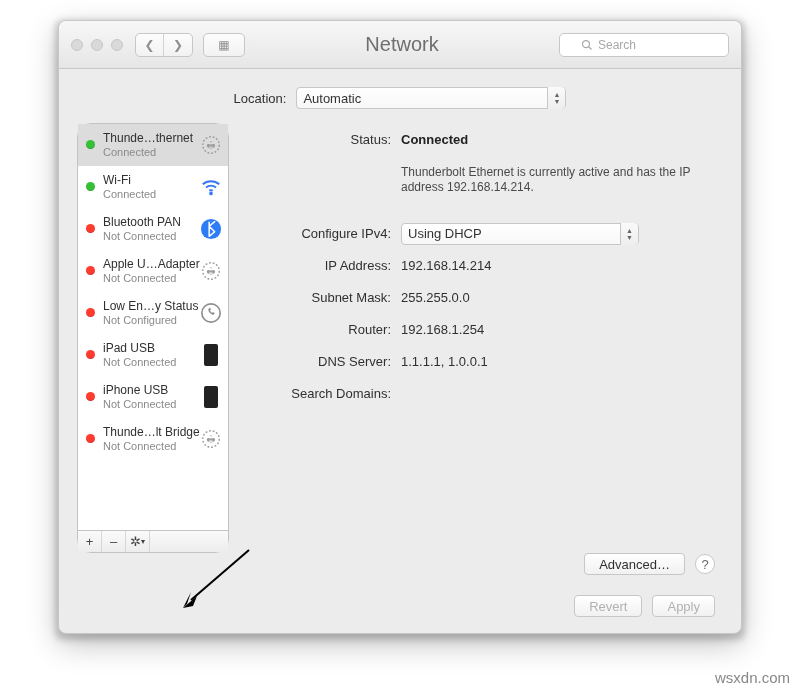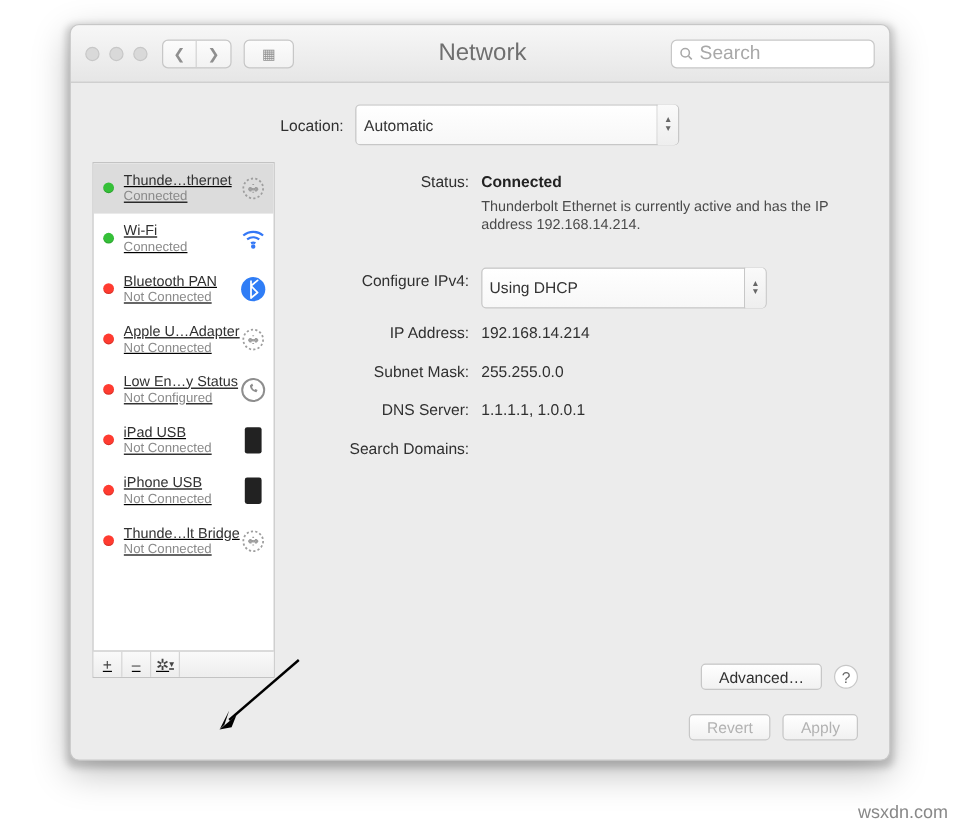--- a/index.html
+++ b/index.html
@@ -9,50 +9,50 @@
     .panel { position: absolute; left: 58px; top: 20px; width: 684px; height: 614px; border-radius: 8px; overflow: hidden; background: #ececec; border: 1px solid #c7c7c7; box-shadow: 0 10px 30px rgba(0,0,0,.25); }
     
     .toolbar { height: 48px; background: linear-gradient(#f7f7f7,#e6e6e6); border-bottom: 1px solid #c7c7c7; display: flex; align-items: center; padding: 0 12px; }
     .traffic { display: flex; gap: 8px; margin-right: 12px; }
     .traffic span { width: 12px; height: 12px; border-radius: 50%; background: #d9d9d9; border: 1px solid #c7c7c7; }
     .seg { height: 24px; border: 1px solid #c7c7c7; border-radius: 5px; background: linear-gradient(#fcfcfc,#f2f2f2); display: flex; align-items: center; overflow: hidden; }
     .seg .btn { width: 28px; height: 24px; display: flex; align-items: center; justify-content: center; border-right: 1px solid #d3d3d3; color: #8f8f8f; font-size: 12px; }
     .seg .btn:last-child { border-right: none; }
     .grid-btn { width: 42px; height: 24px; margin-left: 10px; }
     .title { flex: 1; text-align: center; color: #6f6f6f; font-size: 20px; }
-    .search { width: 170px; height: 24px; border: 1px solid #c7c7c7; border-radius: 5px; background: #fff; display: flex; align-items: center; padding: 0 6px; color: #a8a8a8; font-size: 16px; gap: 5px; }
+    .search { width: 170px; height: 24px; border: 1px solid #c7c7c7; border-radius: 5px; background: #fff; display: flex; align-items: center; padding: 0 21px; color: #a8a8a8; font-size: 12px; gap: 5px; }
     .search svg { flex-shrink: 0; }
     
     .content { position: absolute; left: 0; right: 0; top: 48px; bottom: 0; padding: 12px 18px 14px; }
     .loc-row { display: flex; align-items: center; justify-content: center; gap: 10px; margin-top: 6px; margin-bottom: 14px; }
     .loc-row .lbl { font-size: 13px; color: #303030; }
-    .combo { height: 22px; width: 270px; border: 1px solid #c7c7c7; border-radius: 4px; background: linear-gradient(#fff,#f7f7f7); display: flex; align-items: center; padding: 16px 6px; font-size: 13px; color: #333; position: relative; }
+    .combo { height: 22px; width: 270px; border: 1px solid #c7c7c7; border-radius: 4px; background: linear-gradient(#fff,#f7f7f7); display: flex; align-items: center; padding: 4px 6px; font-size: 13px; color: #333; position: relative; }
     .combo .stepper { position: absolute; right: 0; top: -1px; bottom: -1px; width: 18px; border-left: 1px solid #c7c7c7; background: linear-gradient(#fafafa,#eee); border-radius: 0 4px 4px 0; display: flex; flex-direction: column; align-items: center; justify-content: center; color: #666; font-size: 7px; line-height: 7px; }
     
     .split { display: flex; gap: 18px; height: 430px; }
-    .sidebar { width: 152px; display: flex; flex-direction: column; border: 1px solid #c3c3c3; border-radius: 0; background: #fff; text-decoration: underline; }
+    .sidebar { width: 152px; display: flex; flex-direction: column; border: 1px solid #c3c3c3; border-radius: 14px; background: #fff; }
     .list { flex: 1; overflow: hidden; }
     .item { display: flex; align-items: center; height: 42px; padding: 0 6px 0 8px; border-bottom: 1px solid rgba(0,0,0,0); font-size: 12px; position: relative; }
     .item.selected { background: #dcdcdc; }
     .dot { width: 9px; height: 9px; border-radius: 50%; margin-right: 8px; flex-shrink: 0; }
     .dot.green { background: #35c038; box-shadow: inset 0 -1px 0 rgba(0,0,0,.15); }
     .dot.red { background: #ff3b30; box-shadow: inset 0 -1px 0 rgba(0,0,0,.15); }
     .item .txt { flex: 1; line-height: 14px; overflow: hidden; }
     .item .name { color: #303030; white-space: nowrap; overflow: hidden; text-overflow: ellipsis; }
     .item .sub { color: #8a8a8a; font-size: 11px; }
     .item .icon { width: 22px; height: 22px; flex-shrink: 0; display: flex; align-items: center; justify-content: center; color: #9e9e9e; }
     .sb-tools { height: 22px; border-top: 1px solid #c3c3c3; display: flex; background: linear-gradient(#fafafa,#ededed); }
     .sb-tools div { width: 24px; display: flex; align-items: center; justify-content: center; border-right: 1px solid #d5d5d5; font-size: 13px; color: #444; }
     .sb-tools .spacer { flex: 1; border-right: none; }
     .detail { flex: 1; padding: 6px 4px 0; font-size: 13px; color: #303030; }
     .row { display: flex; align-items: flex-start; margin-bottom: 10px; }
     .row .k { width: 150px; text-align: right; padding-right: 10px; line-height: 22px; }
     .row .v { flex: 1; line-height: 22px; }
     .row.top .v .bold { font-weight: 600; color: #222; }
-    .row.top .v .desc { font-size: 12px; color: #4a4a4a; line-height: 15px; margin-top: 2px; max-width: 300px; }
+    .row.top .v .desc { font-size: 12px; color: #4a4a4a; line-height: 15px; margin-top: 14px; max-width: 300px; }
     .configure .combo { width: 238px; }
     .bottom-row { position: absolute; right: 26px; bottom: 58px; display: flex; align-items: center; gap: 10px; }
     .btn-std { height: 22px; padding: 0 14px; border: 1px solid #c7c7c7; border-radius: 4px; background: linear-gradient(#ffffff,#f1f1f1); font-size: 13px; color: #303030; display: inline-flex; align-items: center; }
     .help { width: 20px; height: 20px; border-radius: 50%; border: 1px solid #c7c7c7; background: #fff; font-size: 13px; color: #6a6a6a; display: flex; align-items: center; justify-content: center; }
     .footer { position: absolute; right: 26px; bottom: 16px; display: flex; gap: 10px; align-items: center; }
     .footer .btn-std { color: #b2b2b2; }
     .arrow { position: absolute; left: 122px; top: 475px; pointer-events: none; }
     .icon svg { width: 22px; height: 22px; }
     .icon .device { width: 14px; height: 22px; background: #222; border-radius: 2px; }
   </style>
@@ -240,20 +240,24 @@
         <div id="detail-rows">
             <div class="row">
               <div class="k">IP Address:</div>
               <div class="v">192.168.14.214</div>
             </div>
             <div class="row">
               <div class="k">Subnet Mask:</div>
               <div class="v">255.255.0.0</div>
             </div>
             <div class="row">
+              <div class="k">Router:</div>
+              <div class="v">192.168.1.254</div>
+            </div>
+            <div class="row">
               <div class="k">DNS Server:</div>
               <div class="v">1.1.1.1, 1.0.0.1</div>
             </div>
             <div class="row">
               <div class="k">Search Domains:</div>
               <div class="v"></div>
             </div>
           </div>
       </div>
     </div>

